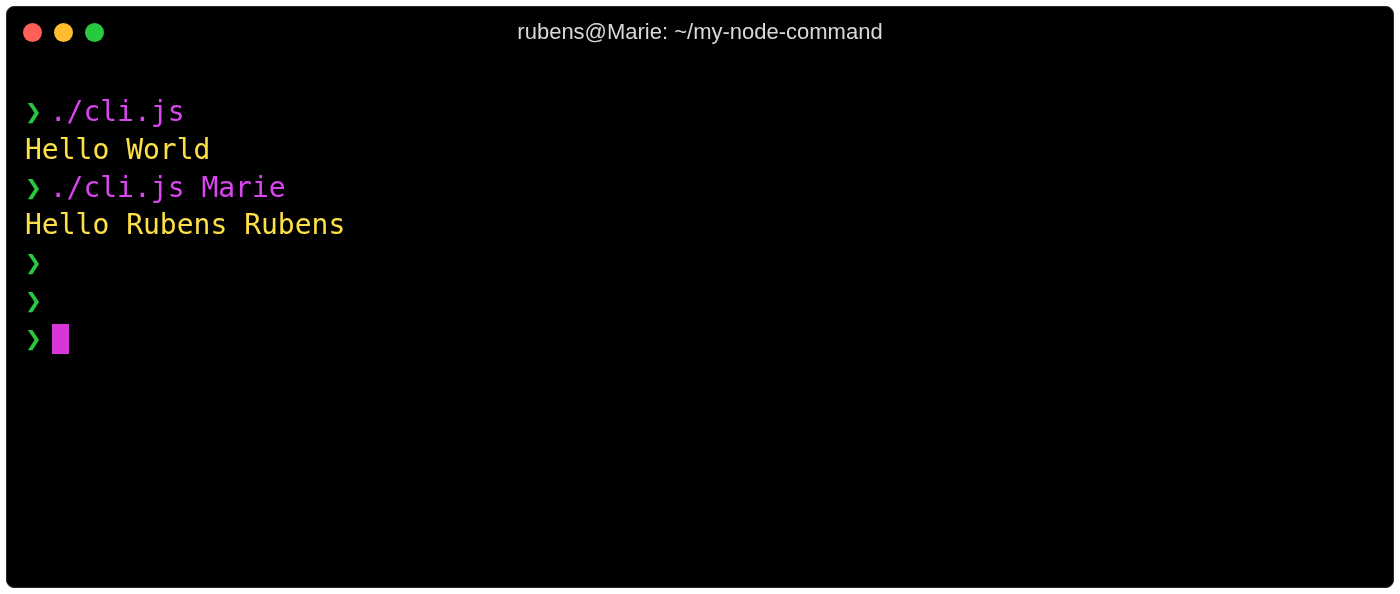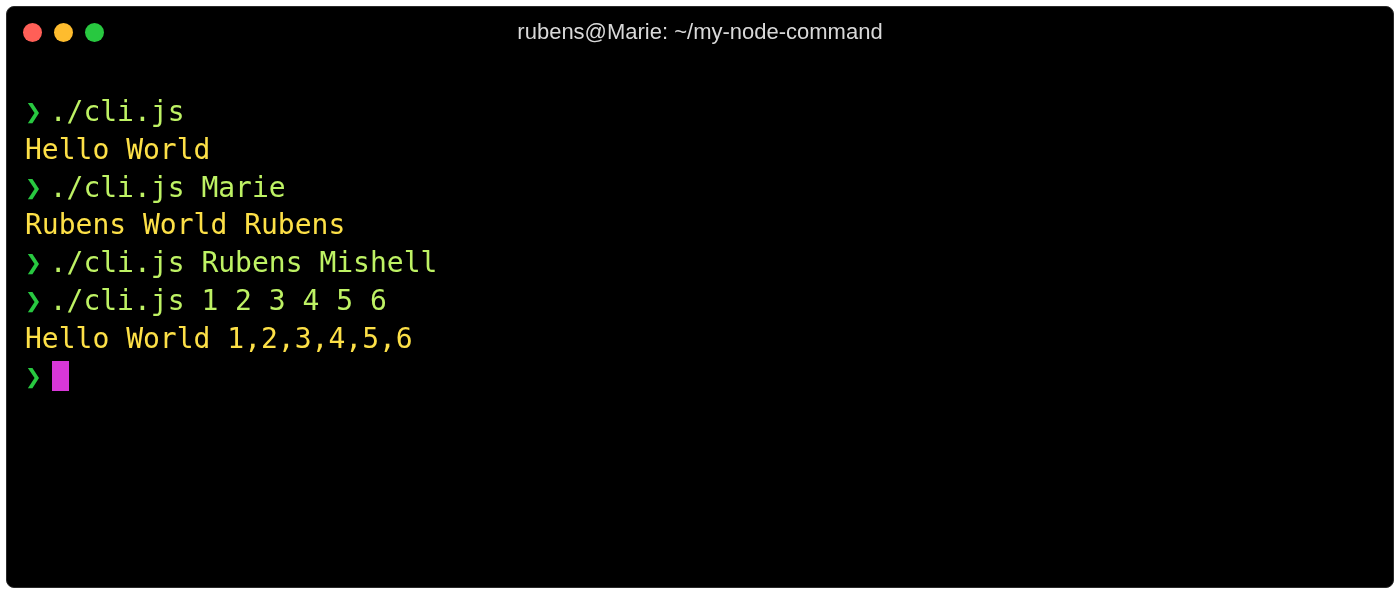--- a/index.html
+++ b/index.html
@@ -68,21 +68,21 @@
       white-space: pre;
       display: flex;
       align-items: center;
     }
     .prompt-arrow {
       color: #28c840;
       font-weight: 700;
       margin-right: 0.28em;
     }
     .command {
-      color: #bef264;
+      color: #d946ef;
     }
     .output {
       color: #fde047;
     }
     .cursor {
       display: inline-block;
       width: 17px;
       height: 30px;
       background: #d837d8;
       vertical-align: middle;
@@ -108,31 +108,26 @@
       <span class="command">./cli.js</span>
     </div>
     <div class="line">
       <span class="output">Hello World</span>
     </div>
     <div class="line">
       <span class="prompt-arrow">❯</span>
       <span class="command">./cli.js Marie</span>
     </div>
     <div class="line">
-      <span class="output">Rubens World Rubens</span>
+      <span class="output">Hello Rubens Rubens</span>
     </div>
     <div class="line">
       <span class="prompt-arrow">❯</span>
-      <span class="command">./cli.js Rubens Mishell</span>
     </div>
     <div class="line">
       <span class="prompt-arrow">❯</span>
-      <span class="command">./cli.js 1 2 3 4 5 6</span>
-    </div>
-    <div class="line">
-      <span class="output">Hello World 1,2,3,4,5,6</span>
     </div>
     <div class="line">
       <span class="prompt-arrow">❯</span>
       <span class="cursor"></span>
     </div>
   </div>
 </div>
 
 </body></html>

